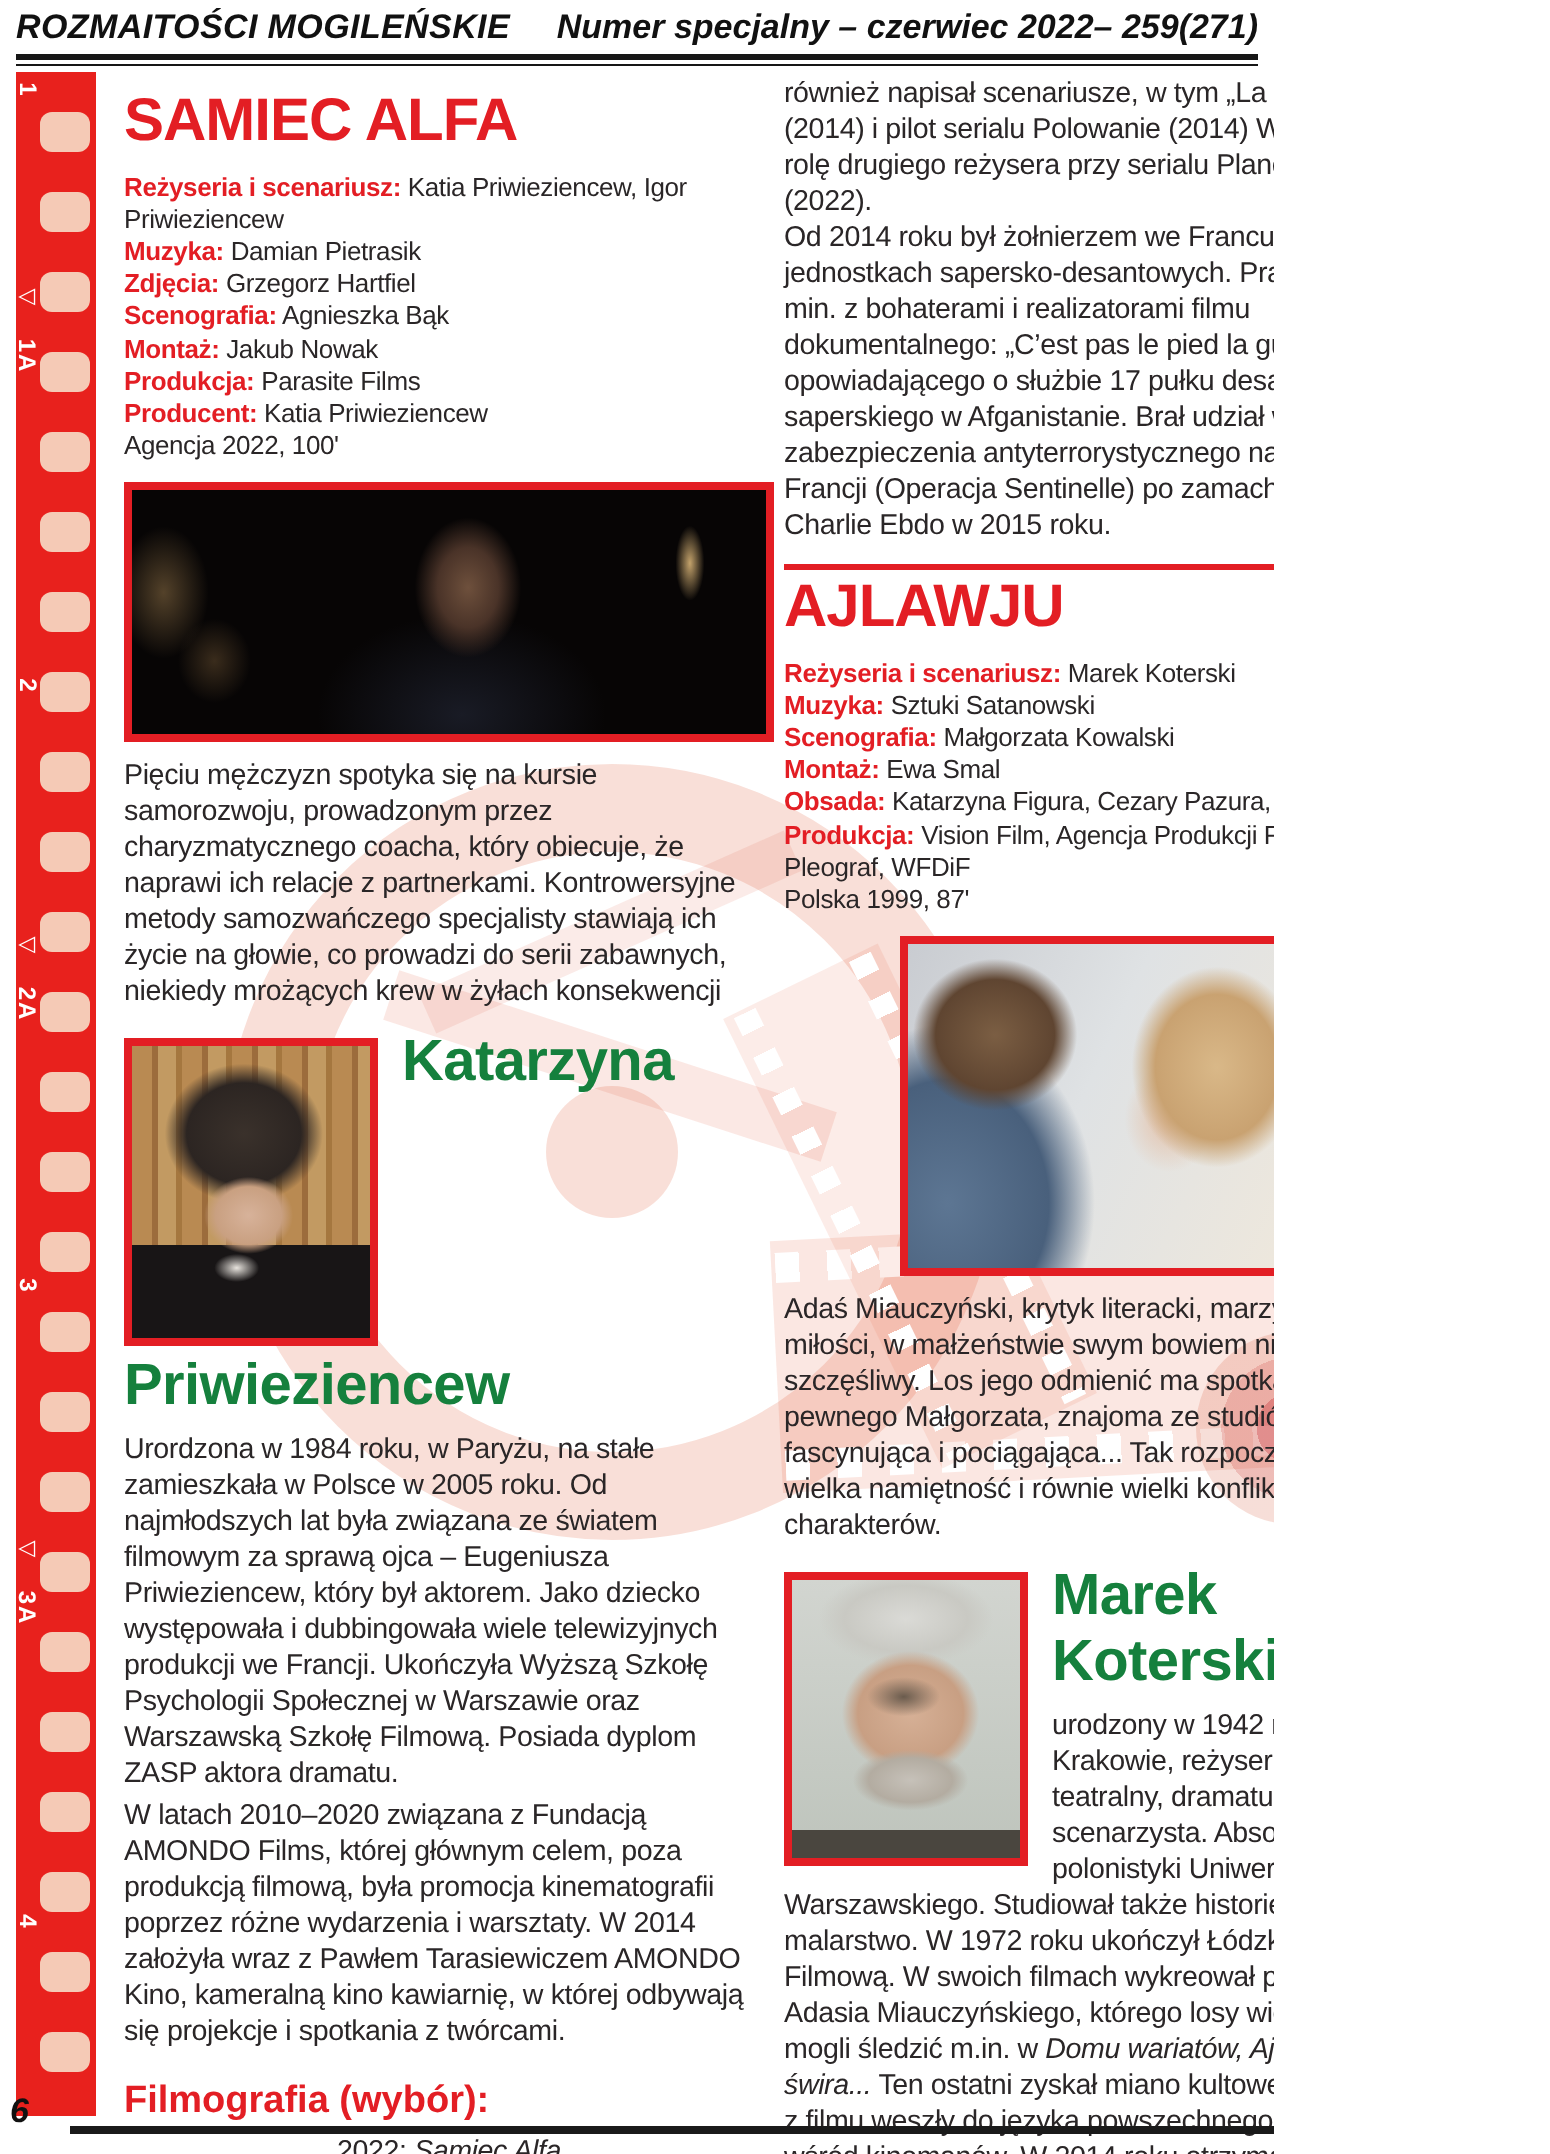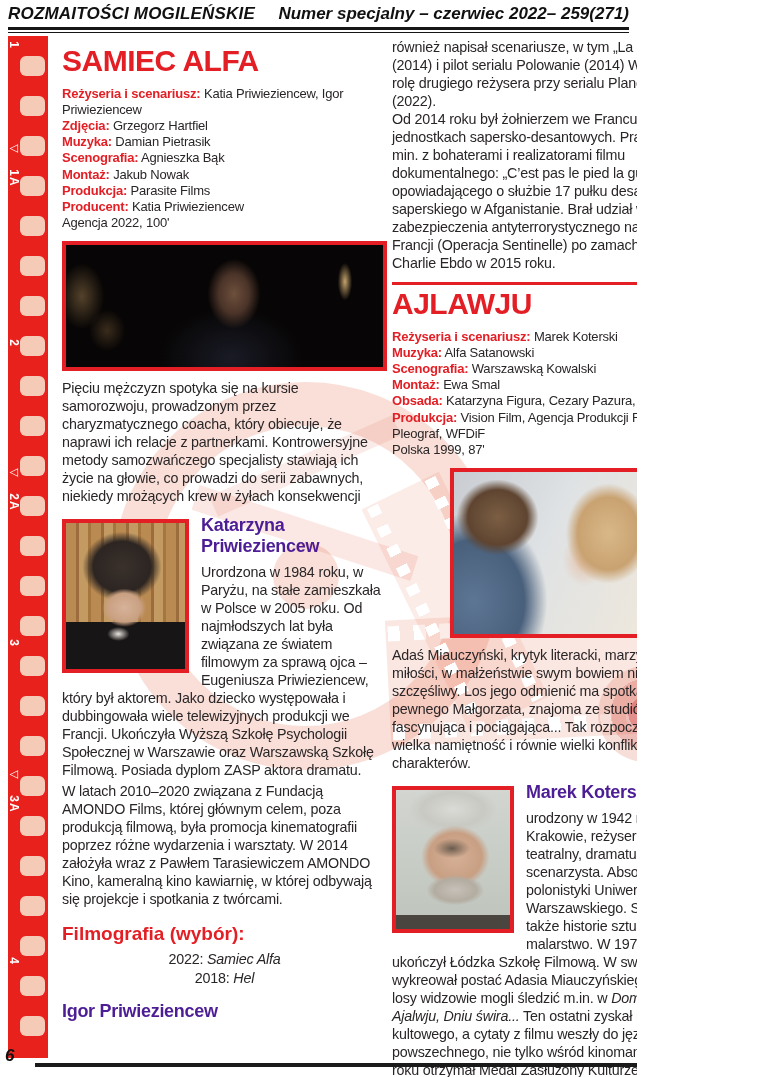--- a/index.html
+++ b/index.html
@@ -65,21 +65,21 @@
 
   .bio{margin-top:6px;}
   .bio::after{content:"";display:block;clear:both;}
   .bio-photo{float:left;border:4px solid #e31e24;margin:4px 12px 4px 0;}
   .photo-katarzyna{width:119px;height:146px;background:
      radial-gradient(30px 26px at 49% 58%, #d7b29a 0%, #c9a081 55%, rgba(0,0,0,0) 74%),
      radial-gradient(52px 46px at 47% 30%, #3a312b 0%, #2c2522 55%, rgba(0,0,0,0) 76%),
      radial-gradient(16px 10px at 44% 76%, #e8e4de 0%, rgba(0,0,0,0) 70%),
      linear-gradient(0deg,#181516 0 32%, rgba(0,0,0,0) 32%),
      repeating-linear-gradient(90deg,#b98a52 0 10px,#9c6c3c 10px 13px,#c29a62 13px 22px,#a5773f 22px 25px);}
-  .bio-name{color:#4c1d95;font-size:18px;font-weight:700;margin:2px 0 6px;letter-spacing:-.3px;}
+  .bio-name{color:#15803d;font-size:29px;font-weight:700;margin:2px 0 6px;letter-spacing:-.3px;}
   .bio p.body-p{margin:0 0 3px;}
 
   .filmo-h{color:#e31e24;font-size:19px;font-weight:700;margin:12px 0 5px;}
   .filmo-entry{margin:0;font-size:14.3px;line-height:1.3;letter-spacing:-.2px;text-align:center;}
 
   .red-rule{border:none;border-top:3px solid #e31e24;margin:10px 0 4px;}
   .photo-center{width:198px;margin:10px auto 8px;}
   .photo-ajlawju{width:198px;height:162px;background:
      radial-gradient(56px 66px at 78% 38%, #d9b888 0%, #c9a271 55%, rgba(0,0,0,0) 76%),
      radial-gradient(32px 38px at 66% 54%, #e3bfa6 0%, rgba(0,0,0,0) 70%),
@@ -207,22 +207,22 @@
       <div class="hole" style="top: 900px;"></div>
       <div class="hole" style="top: 940px;"></div>
       <div class="hole" style="top: 980px;"></div>
     </div>
 
   <div class="col col-left">
     <h1 class="film-title">SAMIEC ALFA</h1>
 
     <div class="credits">
       <p><span class="lbl">Reżyseria i scenariusz:</span> <span>Katia Priwieziencew, Igor Priwieziencew</span></p>
+      <p><span class="lbl">Muzyka:</span> <span>Damian Pietrasik</span></p>
       <p><span class="lbl">Zdjęcia:</span> <span>Grzegorz Hartfiel</span></p>
-      <p><span class="lbl">Muzyka:</span> <span>Damian Pietrasik</span></p>
       <p><span class="lbl">Scenografia:</span> <span>Agnieszka Bąk</span></p>
       <p><span class="lbl">Montaż:</span> <span>Jakub Nowak</span></p>
       <p><span class="lbl">Produkcja:</span> <span>Parasite Films</span></p>
       <p><span class="lbl">Producent:</span> <span>Katia Priwieziencew</span></p>
       <p class="country">Agencja 2022, 100'</p>
     </div>
 
     <div class="photo-frame photo-samiec"></div>
 
     <p class="body-p">Pięciu mężczyzn spotyka się na kursie samorozwoju, prowadzonym przez charyzmatycznego coacha, który obiecuje, że naprawi ich relacje z partnerkami. Kontrowersyjne metody samozwańczego specjalisty stawiają ich życie na głowie, co prowadzi do serii zabawnych, niekiedy mrożących krew w żyłach konsekwencji</p>
@@ -248,22 +248,22 @@
   <div class="col col-right">
     <p class="body-p" style="margin:2px 0 0">również napisał scenariusze, w tym „La Chasse” (2014) i pilot serialu Polowanie (2014) W 2022 pełni rolę drugiego reżysera przy serialu Planeta Singli (2022).</p>
     <p class="body-p" style="margin:0 0 8px">Od 2014 roku był żołnierzem we Francuskich jednostkach sapersko-desantowych. Pracował tam min. z bohaterami i realizatorami filmu dokumentalnego: „C’est pas le pied la guerre?”, opowiadającego o służbie 17 pułku desantowo-saperskiego w Afganistanie. Brał udział w operacji zabezpieczenia antyterrorystycznego na terenie Francji (Operacja Sentinelle) po zamachach na Charlie Ebdo w 2015 roku.</p>
 
     <hr class="red-rule">
 
     <h1 class="film-title" style="margin-top:4px">AJLAWJU</h1>
 
     <div class="credits">
       <p><span class="lbl">Reżyseria i scenariusz:</span> <span>Marek Koterski</span></p>
-      <p><span class="lbl">Muzyka:</span> <span>Alfa Satanowski</span></p>
-      <p><span class="lbl">Scenografia:</span> <span>Warszawską Kowalski</span></p>
+      <p><span class="lbl">Muzyka:</span> <span>Sztuki Satanowski</span></p>
+      <p><span class="lbl">Scenografia:</span> <span>Małgorzata Kowalski</span></p>
       <p><span class="lbl">Montaż:</span> <span>Ewa Smal</span></p>
       <p><span class="lbl">Obsada:</span> <span>Katarzyna Figura, Cezary Pazura,</span></p>
       <p><span class="lbl">Produkcja:</span> <span>Vision Film, Agencja Produkcji Filmowej, Pleograf, WFDiF</span></p>
       <p class="country">Polska 1999, 87'</p>
     </div>
 
     <div class="photo-frame photo-center photo-ajlawju"></div>
 
     <p class="body-p">Adaś Miauczyński, krytyk literacki, marzy o wielkiej miłości, w małżeństwie swym bowiem nie jest szczęśliwy. Los jego odmienić ma spotkana dnia pewnego Małgorzata, znajoma ze studiów, fascynująca i pociągająca... Tak rozpocznie się wielka namiętność i równie wielki konflikt charakterów.</p>
 

